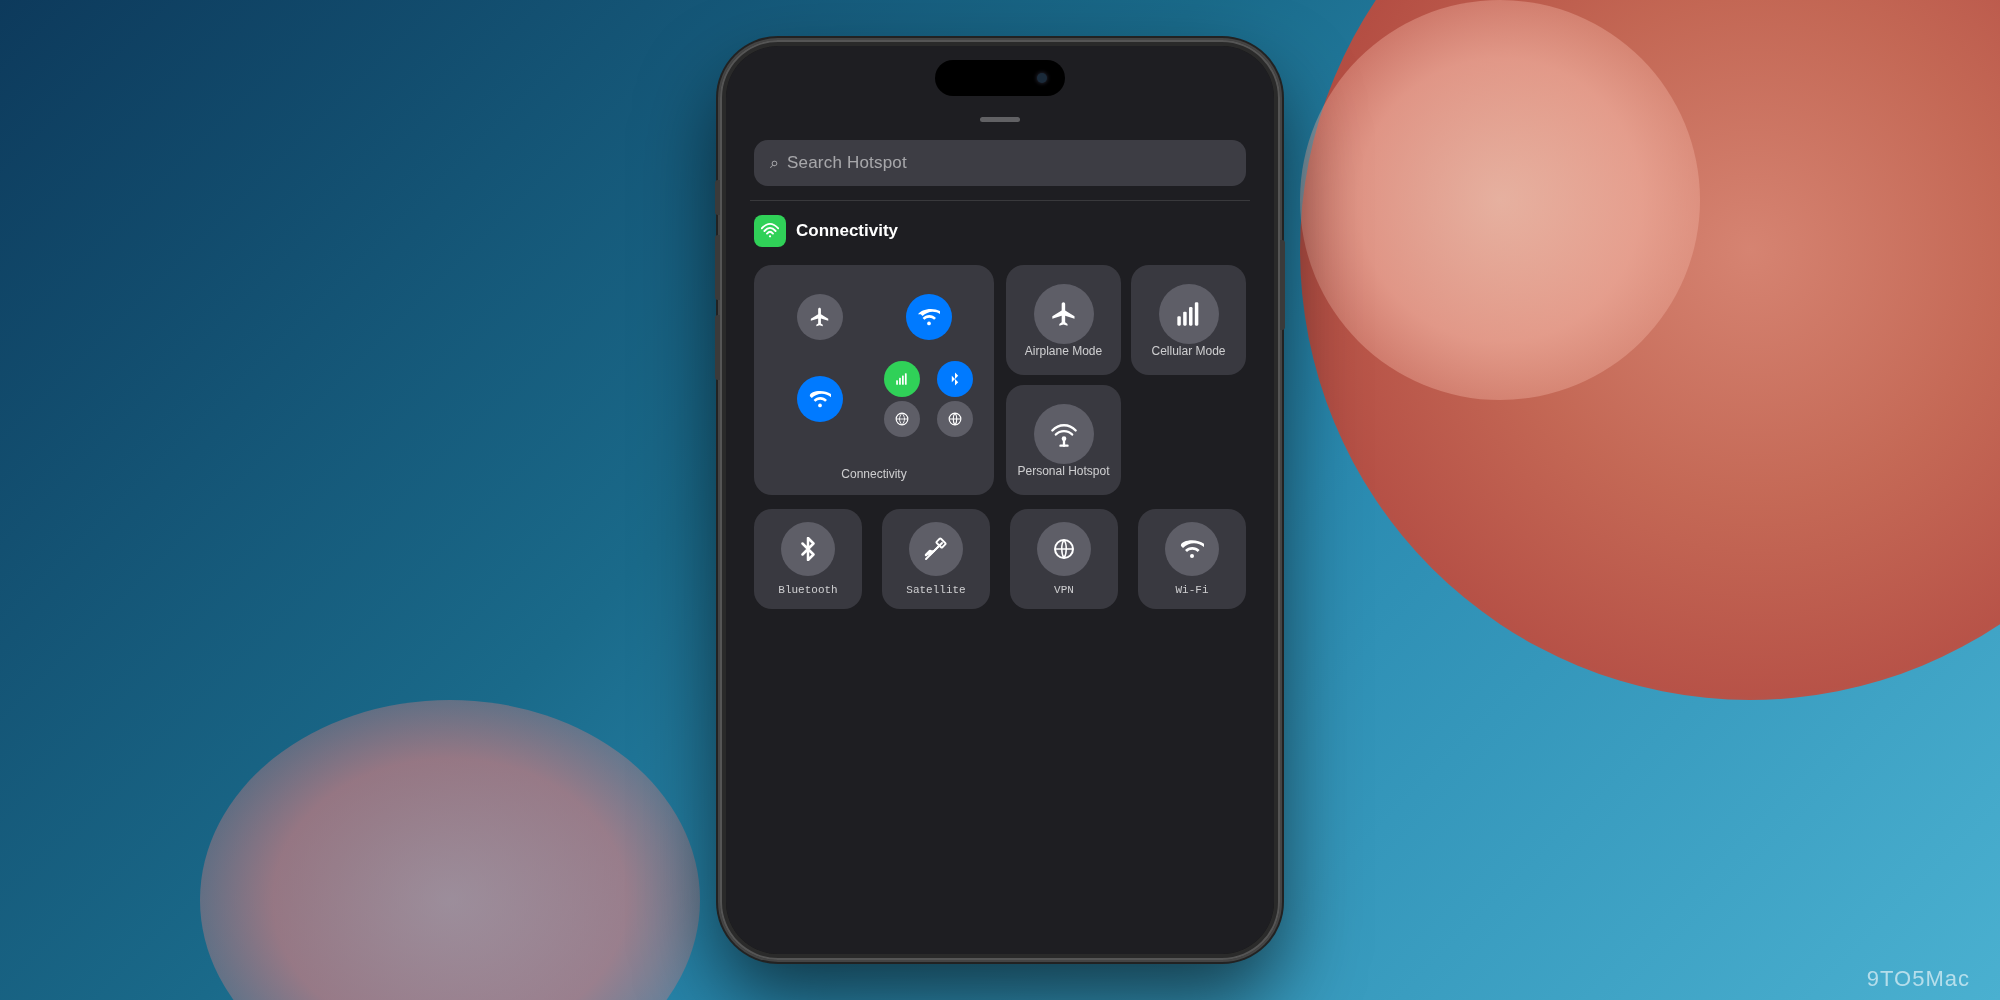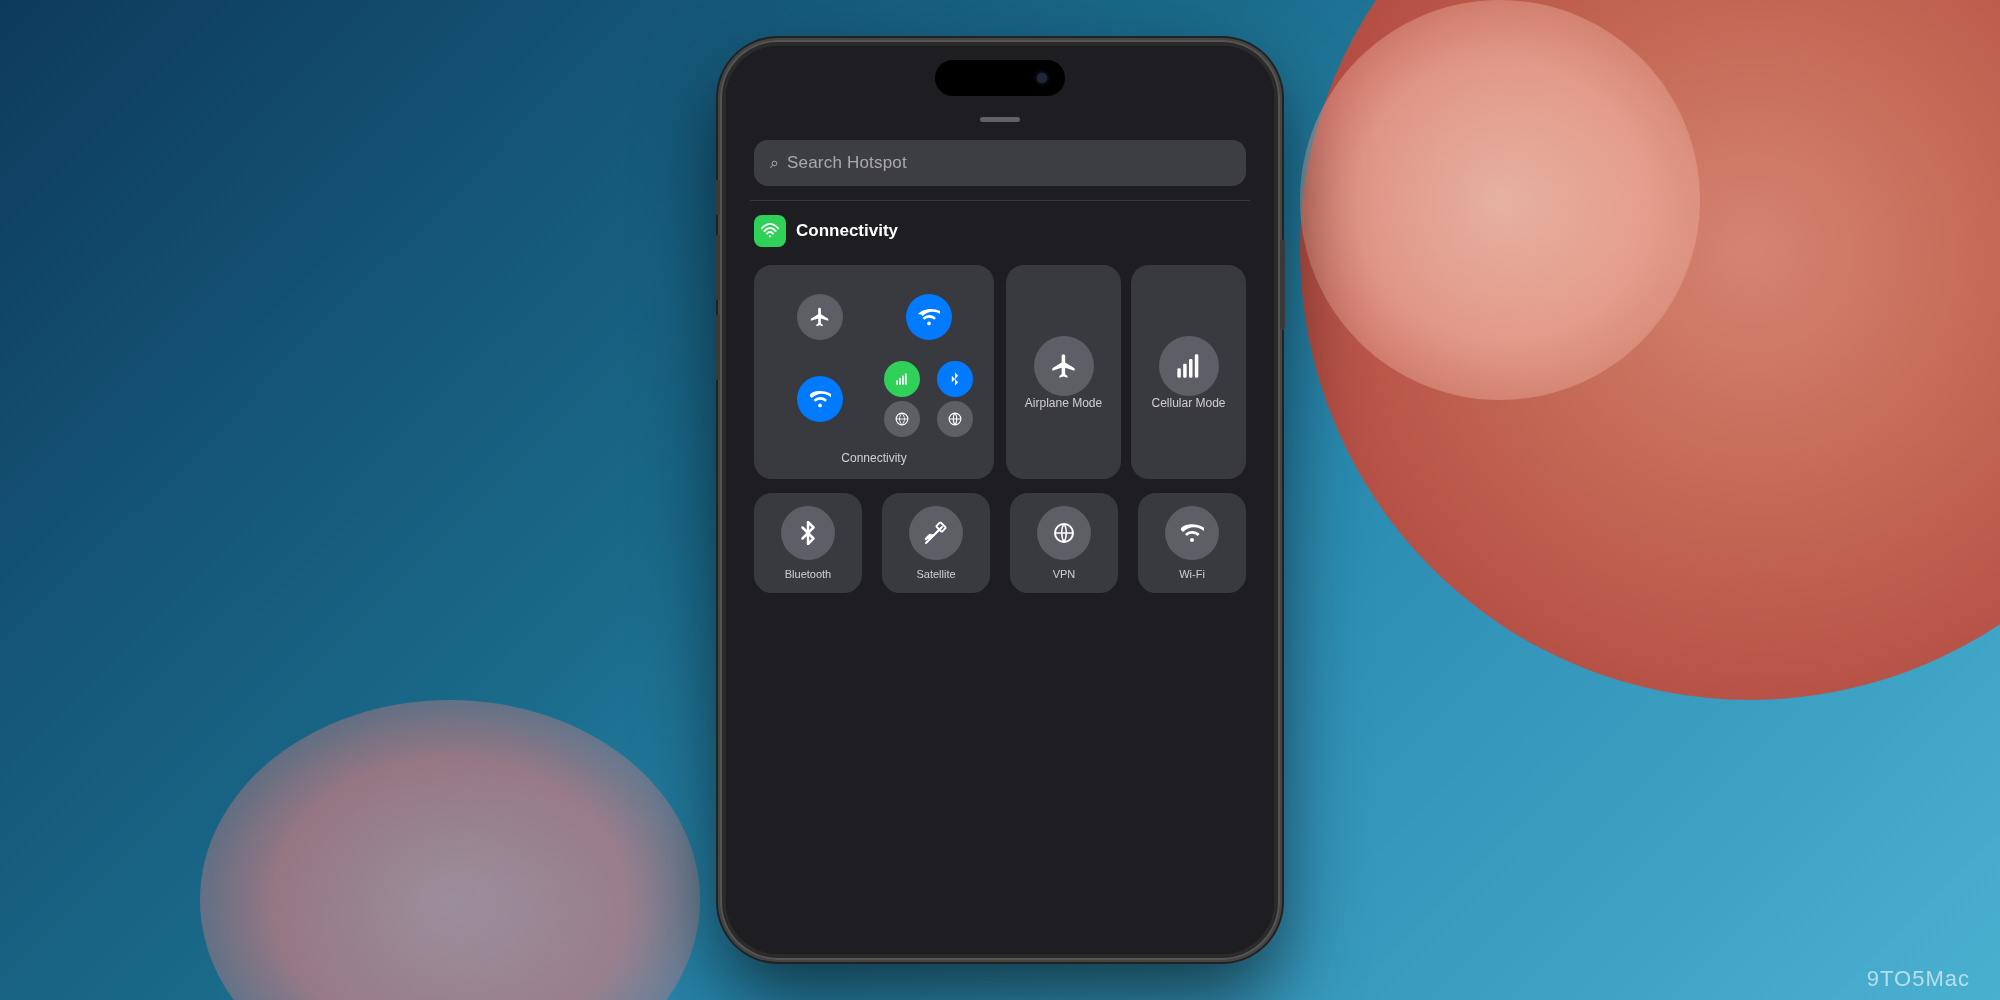--- a/index.html
+++ b/index.html
@@ -330,20 +330,21 @@
       display: grid;
       grid-template-columns: 1fr 1fr;
       gap: 10px;
     }
 
     
     .bottom-row {
       display: grid;
       grid-template-columns: 1fr 1fr 1fr 1fr;
       gap: 20px;
+      font-family: Liberation Mono, monospace;
     }
     .bottom-tile {
       background: rgba(80,80,90,0.55);
       border-radius: 18px;
       padding: 10px 6px;
       display: flex;
       flex-direction: column;
       align-items: center;
       justify-content: center;
       gap: 8px;
@@ -496,20 +497,32 @@
                   <svg width="28" height="28" viewBox="0 0 24 24" fill="white">
                     <rect x="2" y="14" width="3" height="8" rx="1"></rect>
                     <rect x="7" y="10" width="3" height="12" rx="1"></rect>
                     <rect x="12" y="6" width="3" height="16" rx="1"></rect>
                     <rect x="17" y="2" width="3" height="20" rx="1"></rect>
                   </svg>
                 </div>
                 <span class="control-label">Cellular Mode</span>
               </div>
 
+              <div class="control-tile">
+                <div class="control-circle">
+                  <svg width="28" height="28" viewBox="0 0 24 24" fill="white">
+                    <path d="M5 12.5C6.5 10.8 9 9.5 12 9.5s5.5 1.3 7 3" fill="none" stroke="white" stroke-width="2" stroke-linecap="round"></path>
+                    <path d="M2 9C4.5 6.3 8 4.5 12 4.5s7.5 1.8 10 4.5" fill="none" stroke="white" stroke-width="2" stroke-linecap="round"></path>
+                    <circle cx="12" cy="16" r="2" fill="white"></circle>
+                    <path d="M12 18v4" stroke="white" stroke-width="2" stroke-linecap="round"></path>
+                    <path d="M9 22h6" stroke="white" stroke-width="2" stroke-linecap="round"></path>
+                  </svg>
+                </div>
+                <span class="control-label">Personal Hotspot</span>
+              </div>
 
             </div>
           </div>
 
           <div class="bottom-row">
 
             <div class="bottom-tile">
               <div class="bottom-circle">
                 <svg width="24" height="24" viewBox="0 0 24 24" fill="none" stroke="white" stroke-width="2.5" stroke-linecap="round" stroke-linejoin="round">
                   <polyline points="6.5,6.5 17.5,17.5 12,23 12,1 17.5,6.5 6.5,17.5"></polyline>

